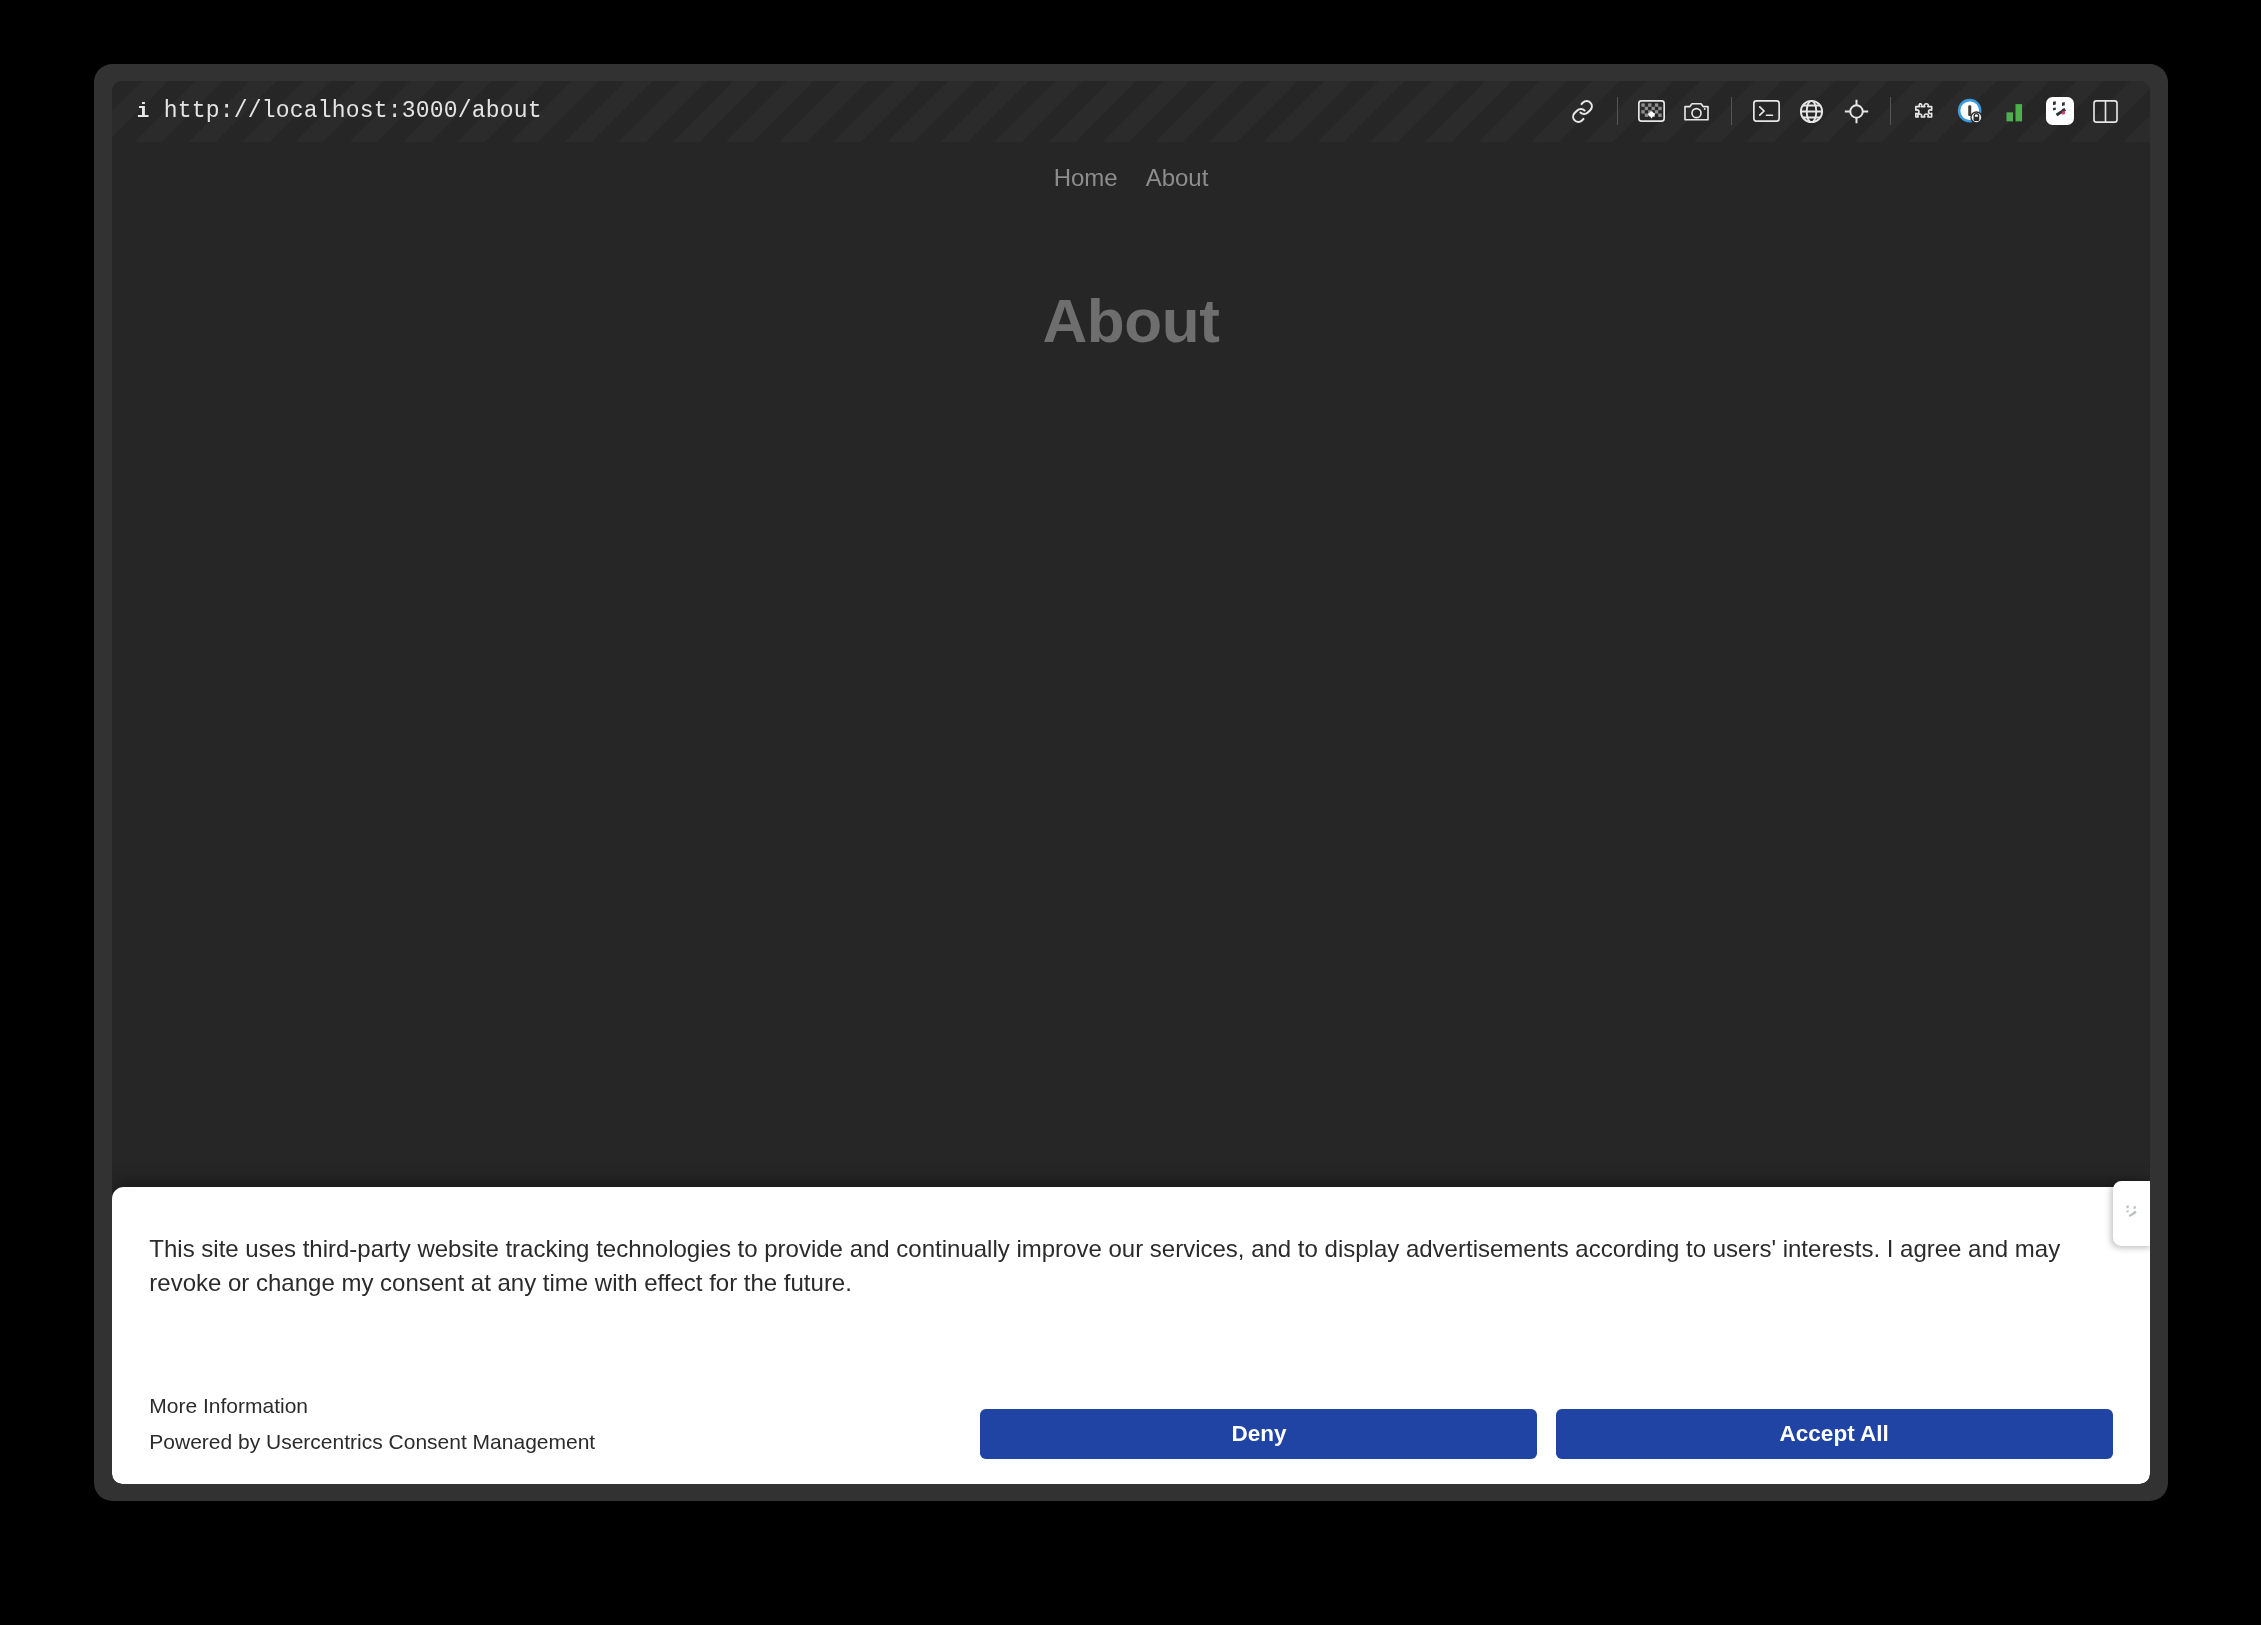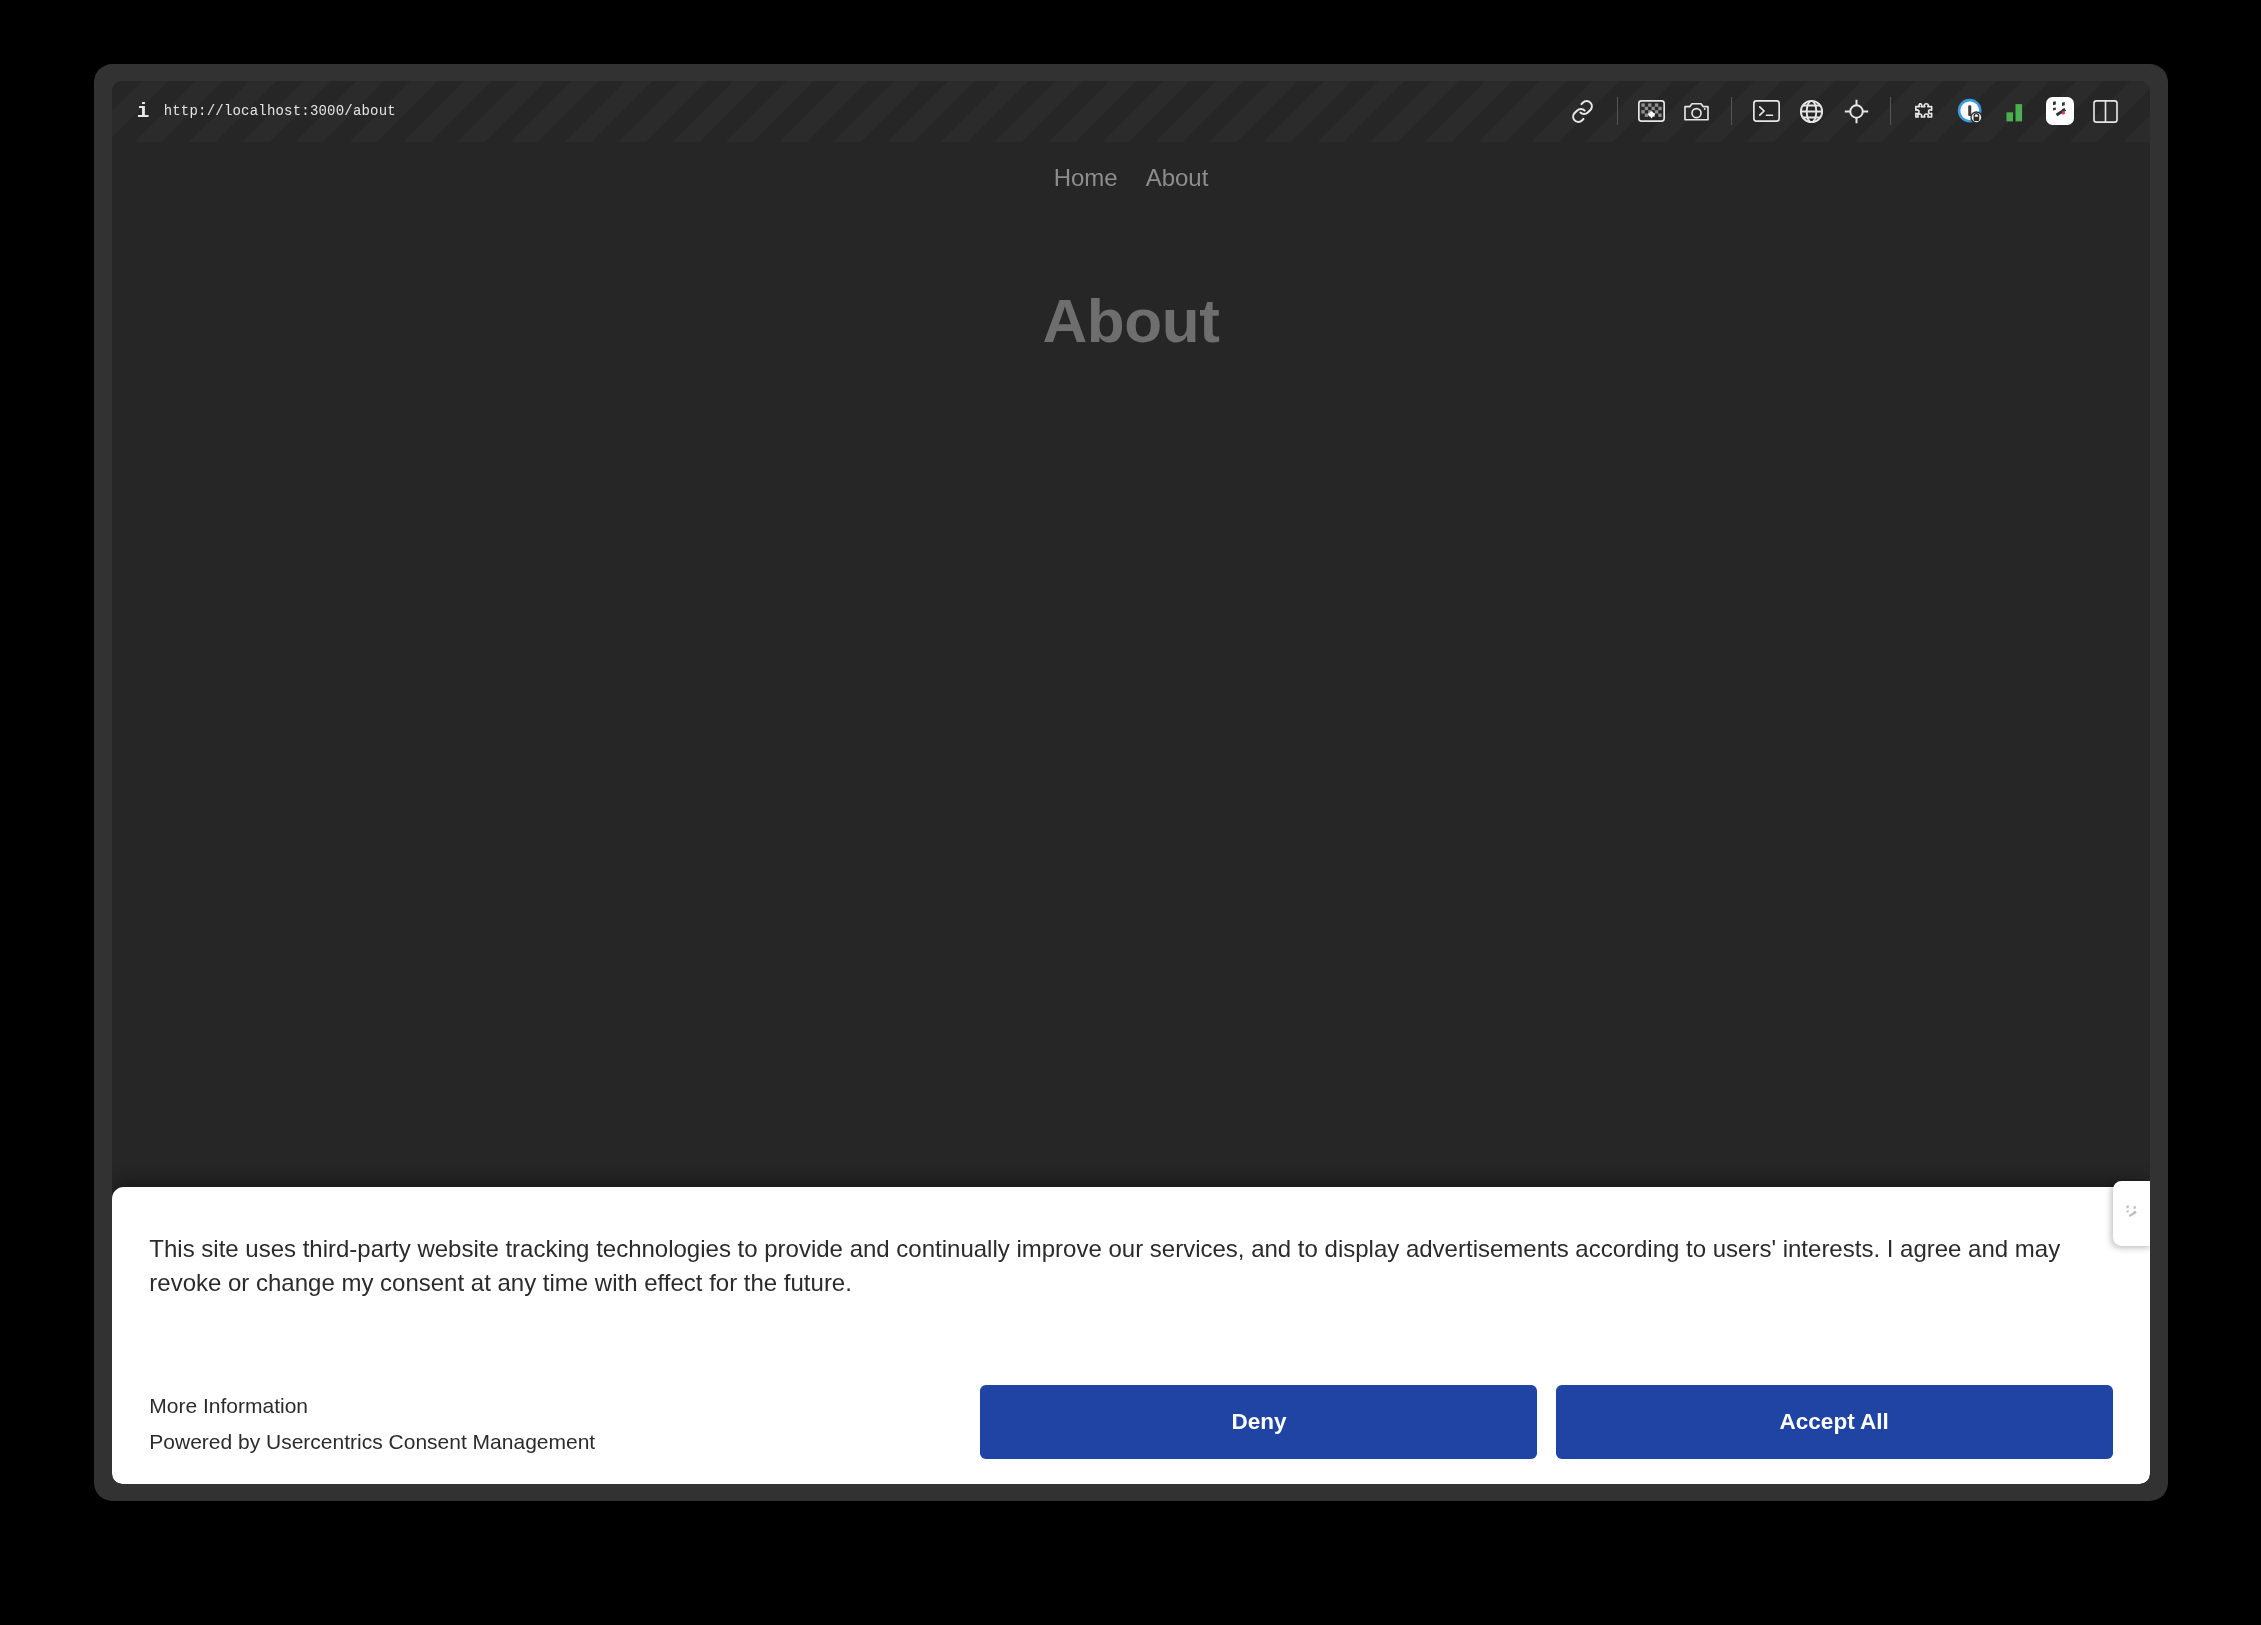--- a/index.html
+++ b/index.html
@@ -49,21 +49,21 @@
     color: #e8e8e8;
     font-family: "Liberation Mono", monospace;
     font-size: 21px;
     font-weight: bold;
   }
 
   #url-text {
     margin-left: 6.7px;
     color: #e4e4e4;
     font-family: "Liberation Mono", monospace;
-    font-size: 14px;
+    font-size: 23px;
     letter-spacing: 0.2px;
     white-space: nowrap;
   }
 
   #toolbar-actions {
     margin-left: auto;
     margin-right: 22px;
     display: flex;
     align-items: center;
     height: 100%;
@@ -175,21 +175,21 @@
     font-size: 21px;
   }
 
   #consent-buttons {
     margin-left: auto;
     display: flex;
     gap: 18.3px;
   }
   .consent-btn {
     width: 557px;
-    height: 74px;
+    height: 50px;
     border: none;
     border-radius: 5.8px;
     background: #1f44a3;
     color: #ffffff;
     font-family: "Liberation Sans", sans-serif;
     font-size: 22.5px;
     font-weight: bold;
     cursor: pointer;
   }
 

